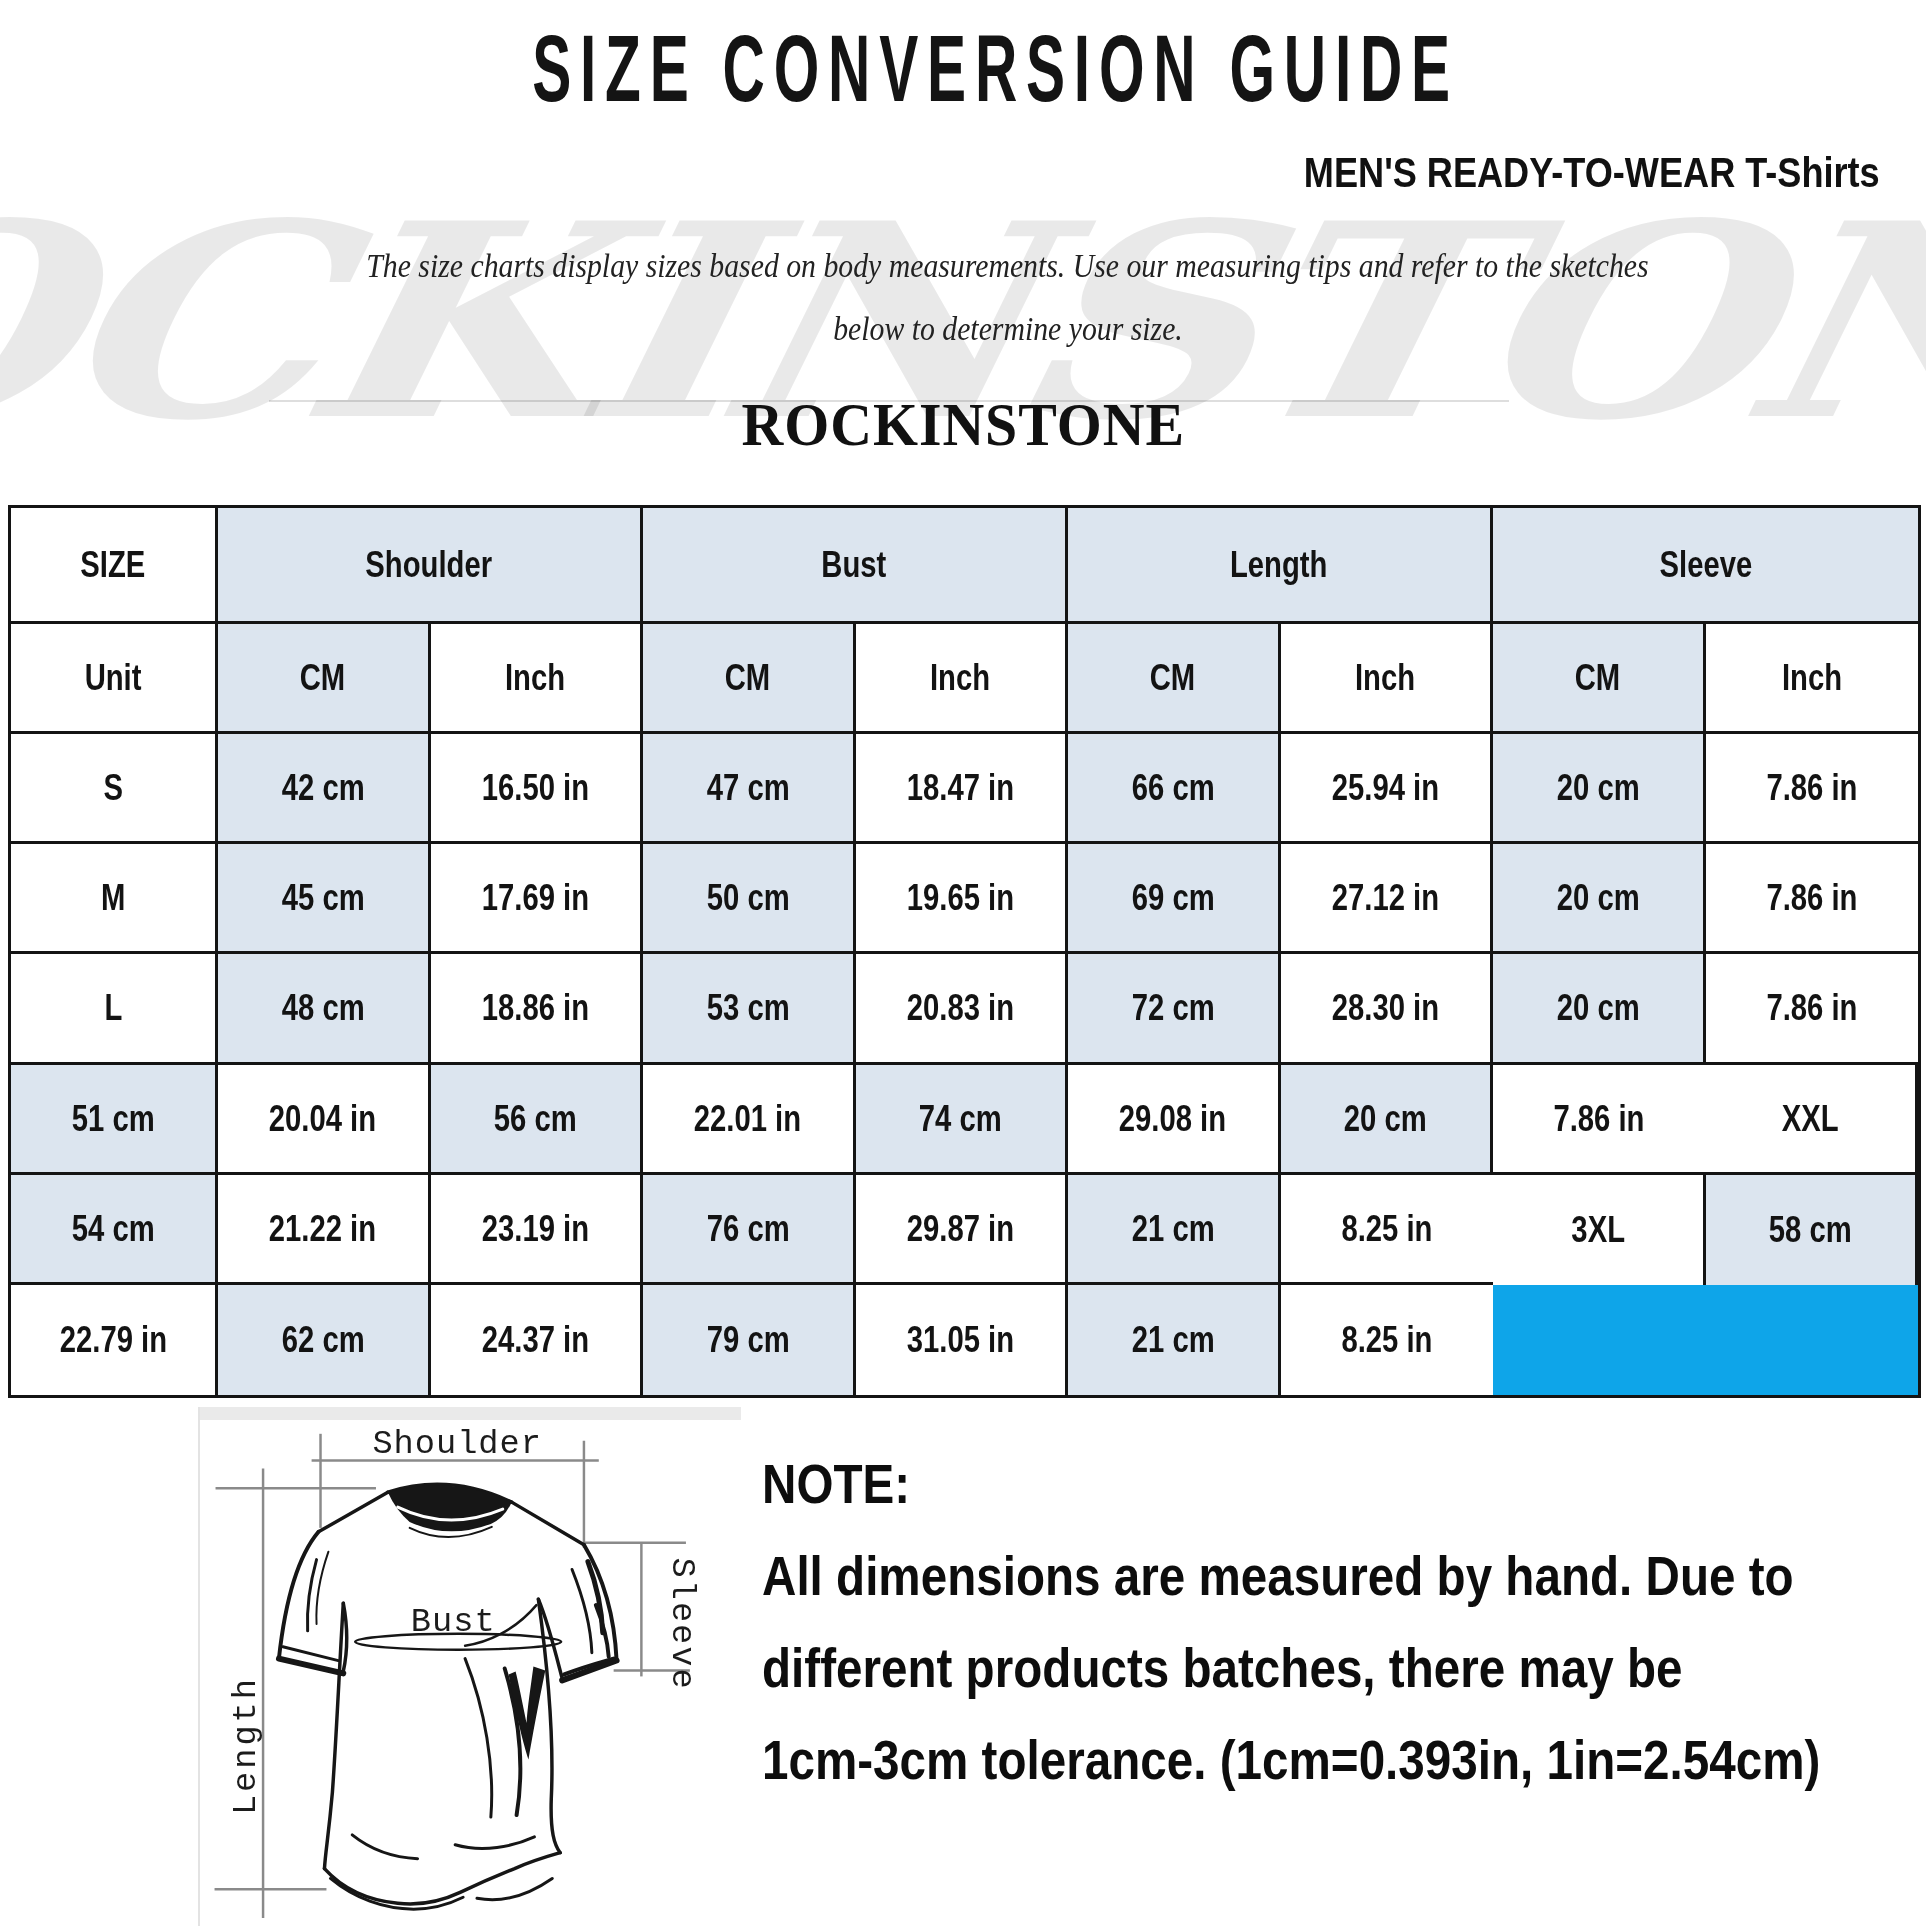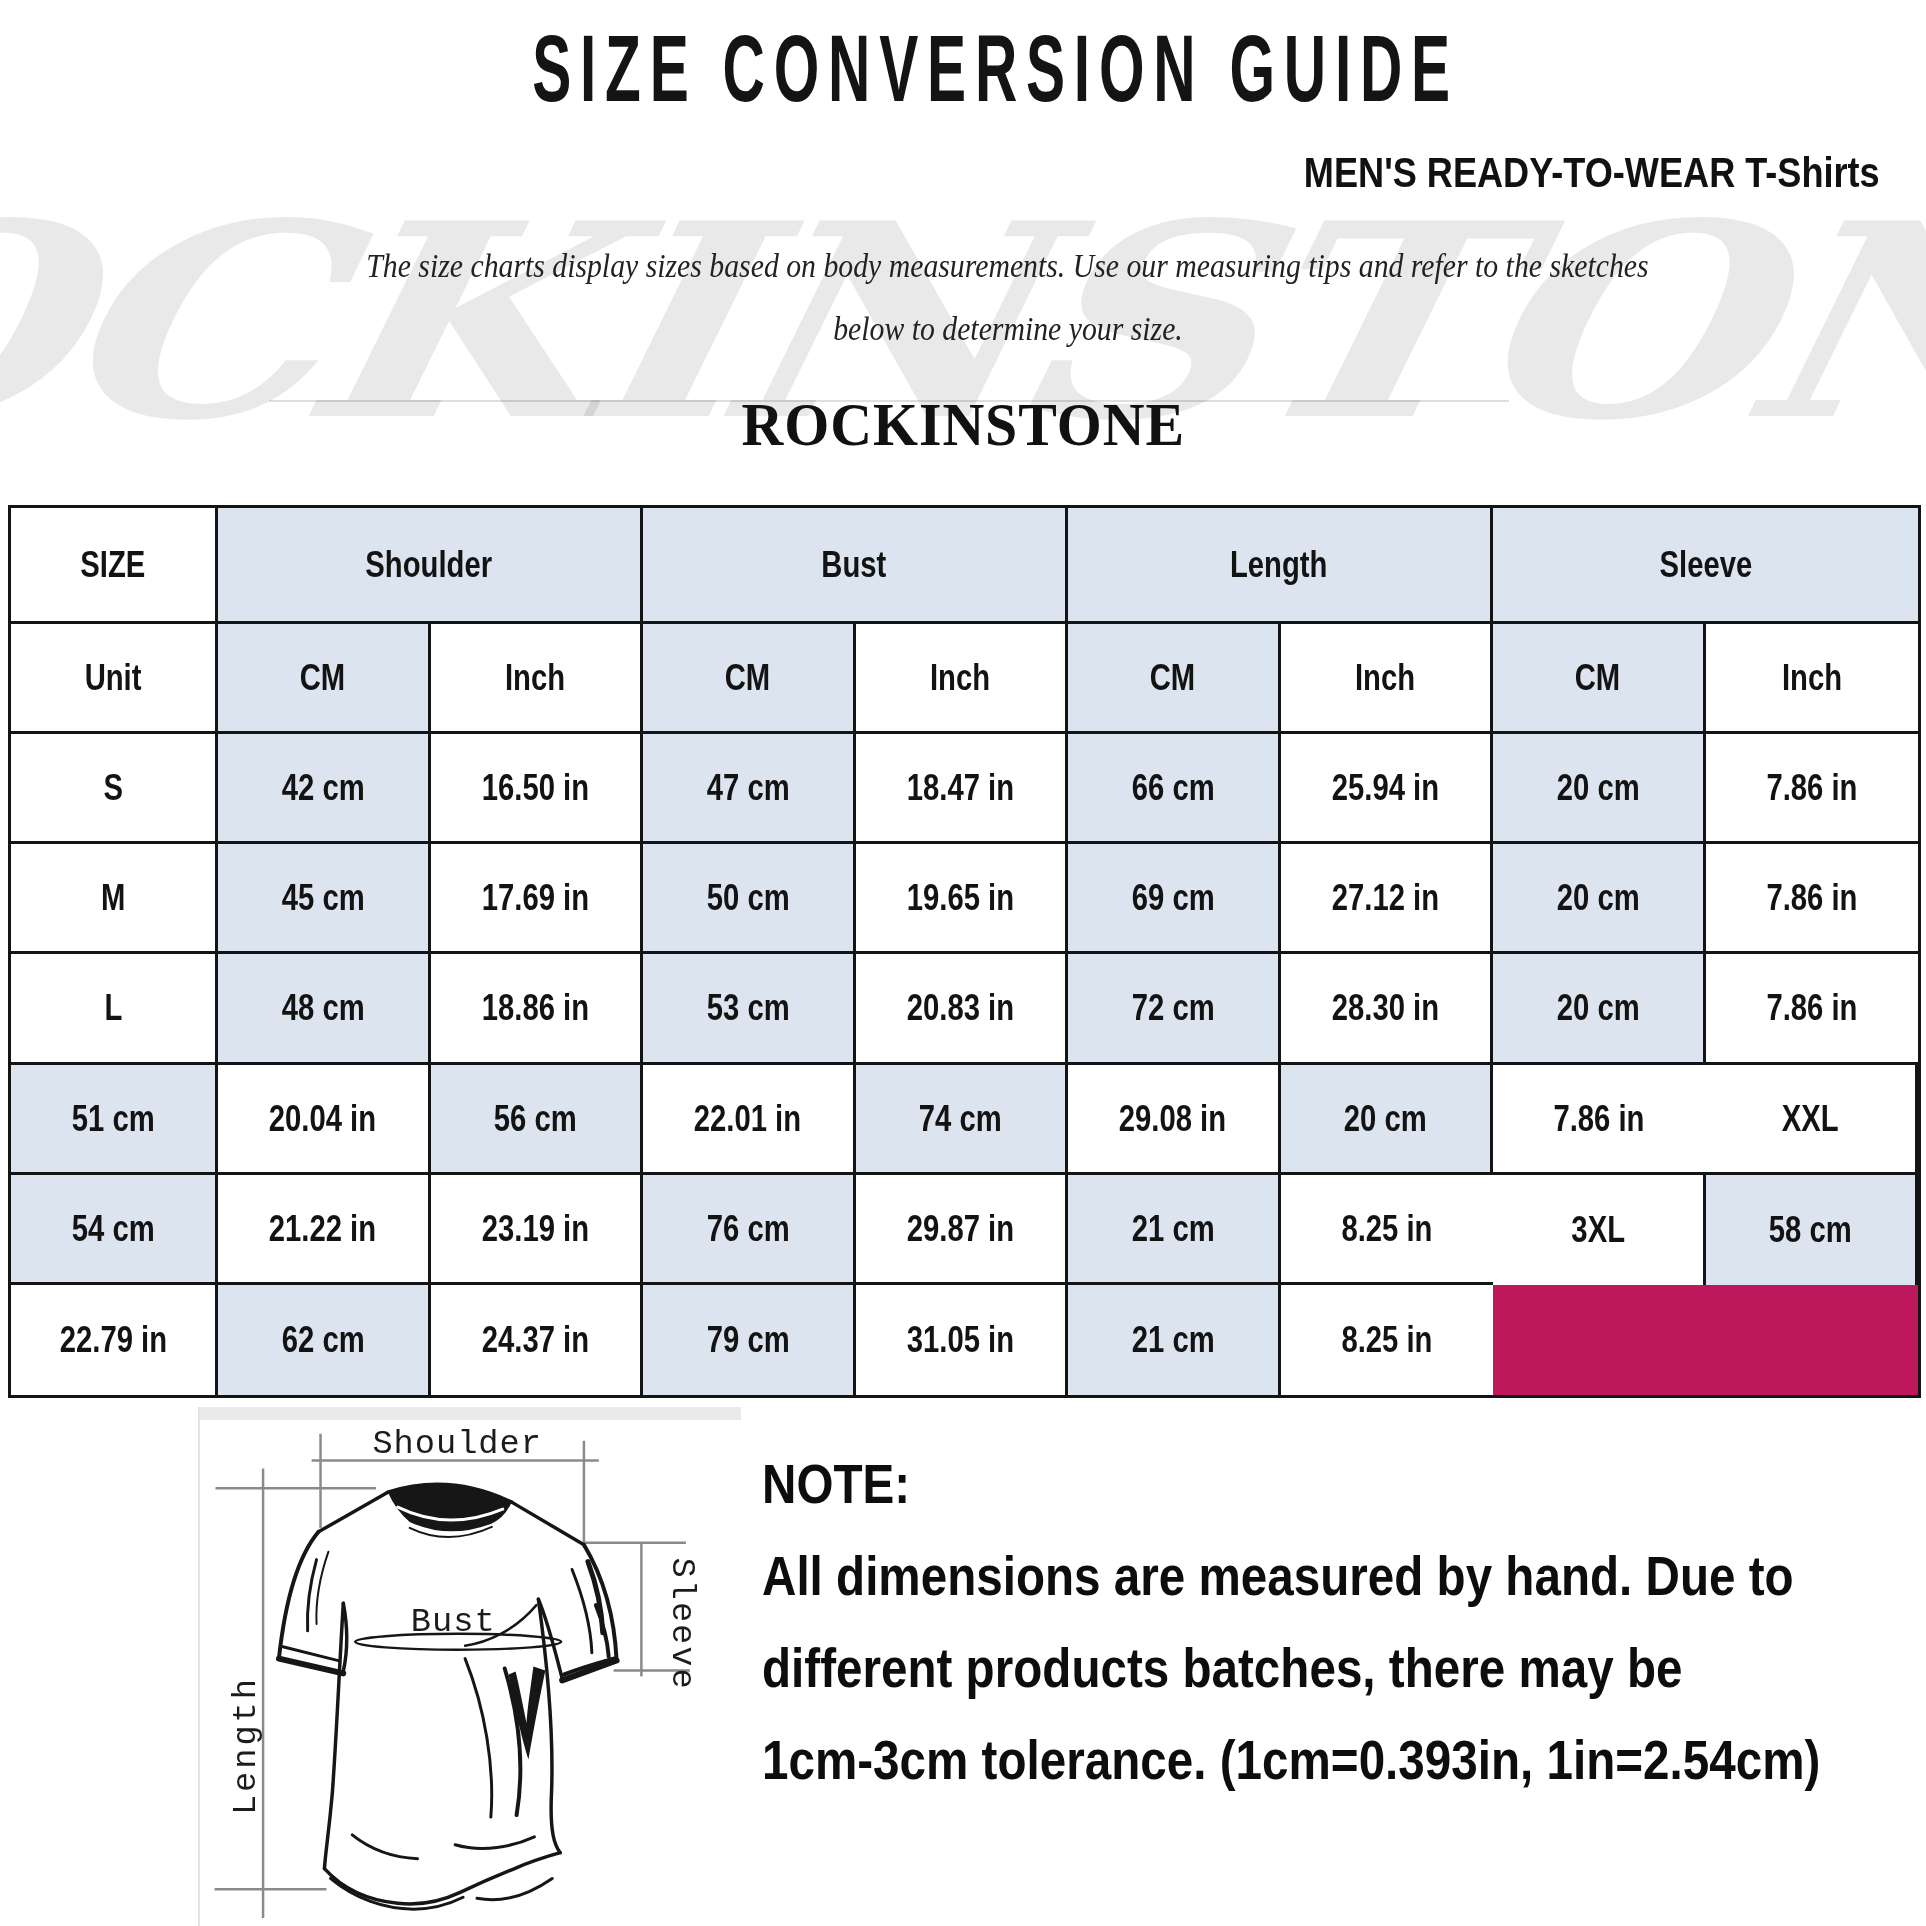--- a/index.html
+++ b/index.html
@@ -34,21 +34,21 @@
   .desc1 { top:246px; } .desc2 { top:309px; }
   .brand { position:absolute; top:388px; left:0; width:100%; text-align:center;
     font-family:"Liberation Serif", serif; z-index:2; }
   .brand > span { display:inline-block; font-size:59px; font-weight:bold;
     letter-spacing:1px; transform:scale(0.98,1.05); transform-origin:center top; }
   
   .size-table {
     position:absolute; left:8px; top:505px; width:1913px; height:893px;
     display:grid; grid-template-columns:207px repeat(8,1fr);
     grid-template-rows:116px repeat(7,1fr);
-    border:3px solid #141414; box-sizing:border-box; background:#be185d; z-index:2;
+    border:3px solid #141414; box-sizing:border-box; background:#0ea5e9; z-index:2;
   }
   .cell { border-right:3px solid #141414; border-bottom:3px solid #141414;
     display:flex; align-items:center; justify-content:center; background:#fff;
     box-sizing:border-box; }
   .cell.nr { border-right:none; }
   .cell.nb { border-bottom:none; }
   .cell.shade { background:#dce5ef; }
   .cell.span2 { grid-column:span 2; }
   .cell > span { display:inline-block; font-weight:bold; font-size:34px;
     transform:scale(0.86,1.06); white-space:nowrap; color:#131313; }

